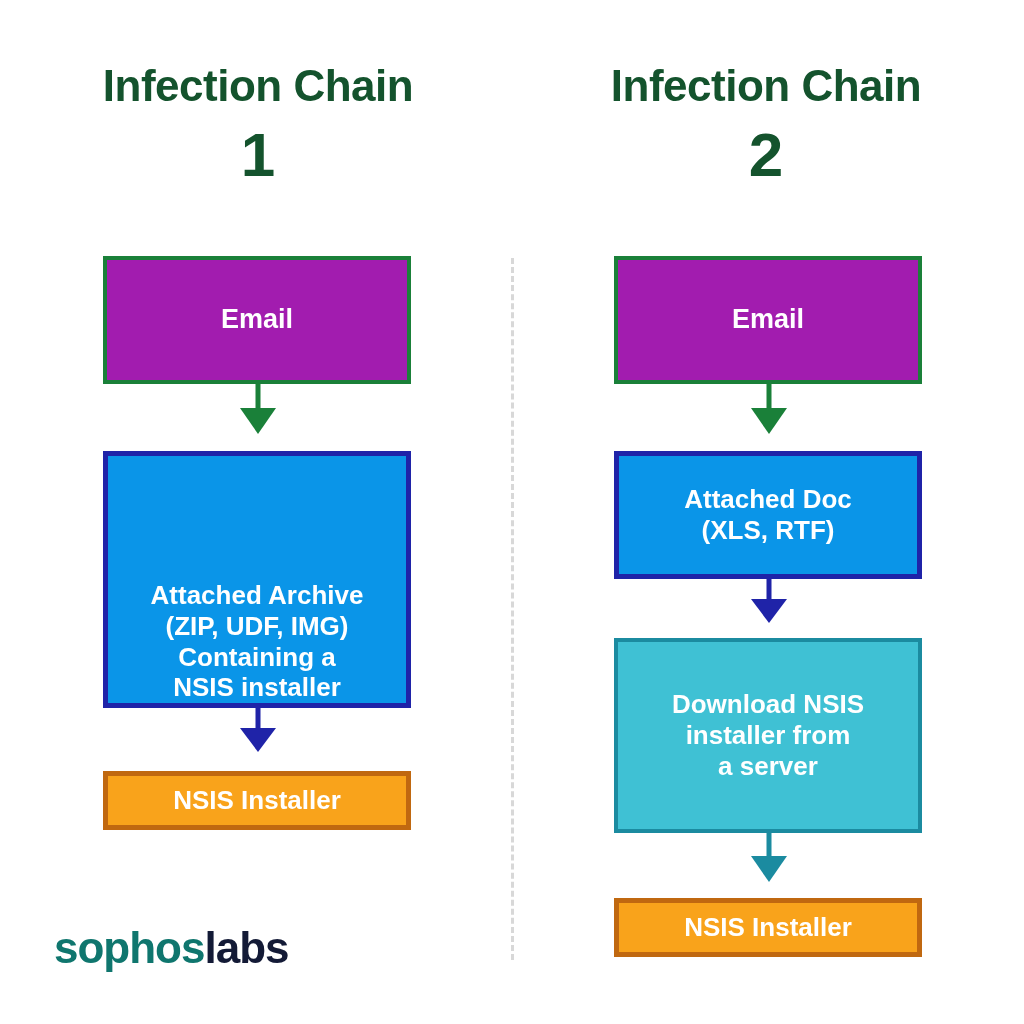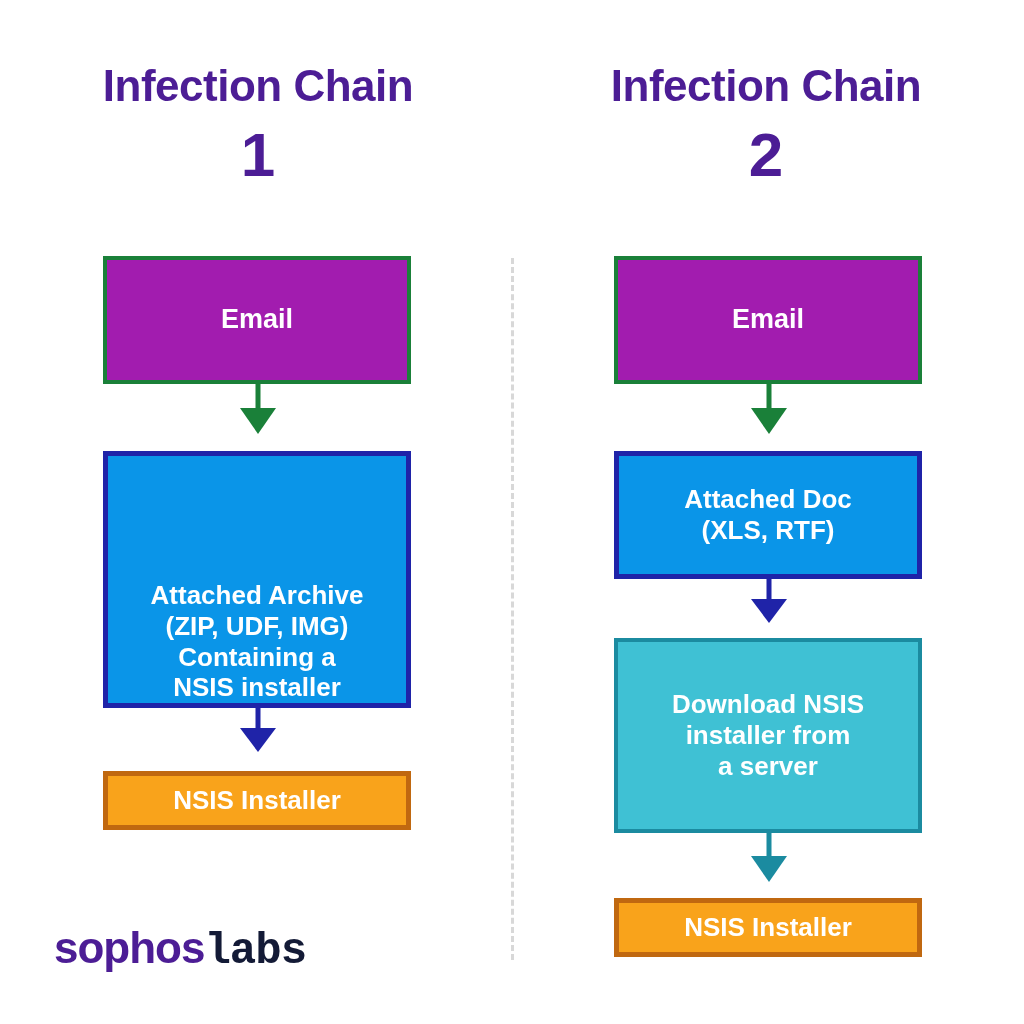--- a/index.html
+++ b/index.html
@@ -13,21 +13,21 @@
     height: 1024px;
     background: #ffffff;
     font-family: "Liberation Sans", sans-serif;
     overflow: hidden;
   }
 
   
   .chain-title {
     position: absolute;
     text-align: center;
-    color: #4c1d95;
+    color: #14532d;
     font-weight: bold;
     line-height: 1.0;
   }
   .chain-title .t-line1 {
     display: block;
     font-size: 44px;
     letter-spacing: -0.5px;
     white-space: nowrap;
   }
   .chain-title .t-line2 {
@@ -106,22 +106,22 @@
   #logo {
     position: absolute;
     left: 54px;
     top: 926px;
     font-size: 44px;
     font-weight: bold;
     letter-spacing: -1px;
     line-height: 1;
     white-space: nowrap;
   }
-  #logo .sophos { color: #4c1d95; }
-  #logo .labs   { color: #131a36; font-family: Liberation Mono, monospace; }
+  #logo .sophos { color: #0f766e; }
+  #logo .labs   { color: #131a36; }
 </style>
 </head>
 <body>
 
 <div id="canvas">
 
   <div class="chain-title" id="title-1">
     <span class="t-line1">Infection Chain</span>
     <span class="t-line2">1</span>
   </div>

